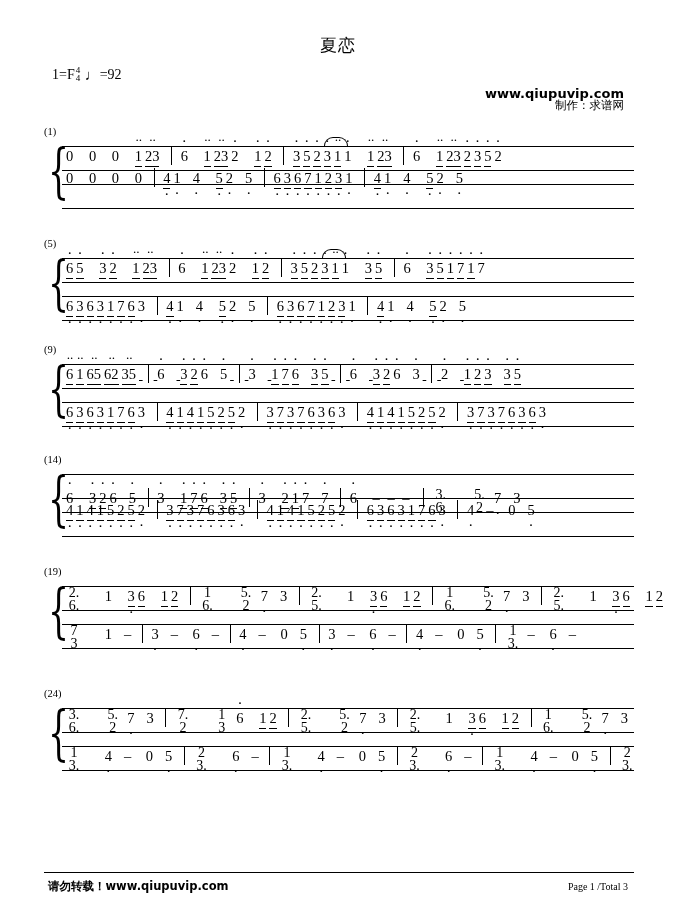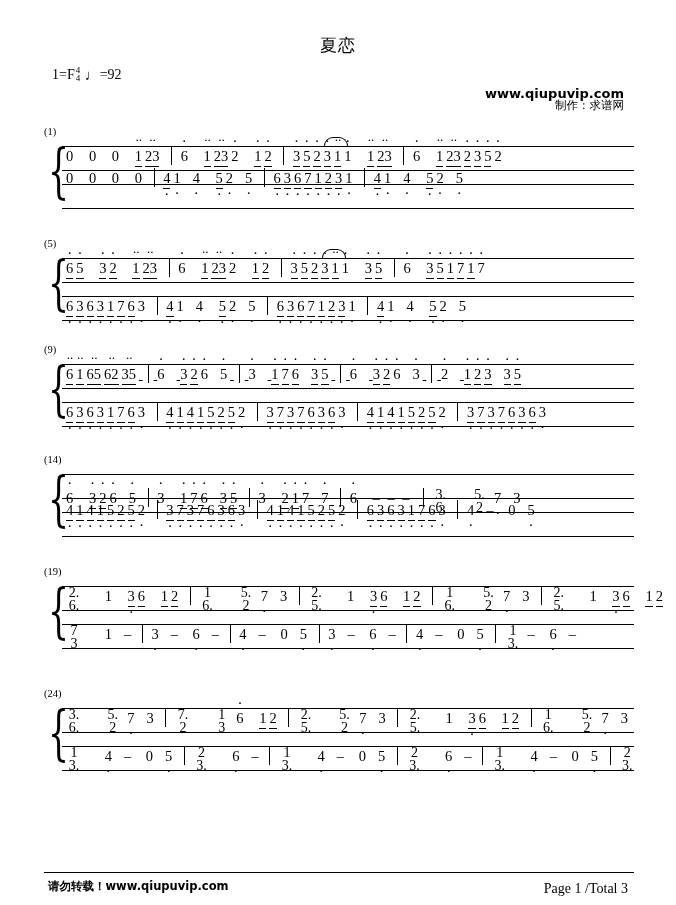--- a/index.html
+++ b/index.html
@@ -201,21 +201,21 @@
     top: 879px;
     font-family: "DejaVu Sans", sans-serif;
     font-size: 11.5px;
     font-weight: bold;
   }
   .footer-right {
     position: absolute;
     right: 48px;
     top: 881px;
     font-family: "Liberation Serif", serif;
-    font-size: 14px;
+    font-size: 10px;
   }
 </style>
 </head>
 <body>
 
 <div class="page">
 
   <div class="title">夏恋</div>
 
   <div class="key-sig">

